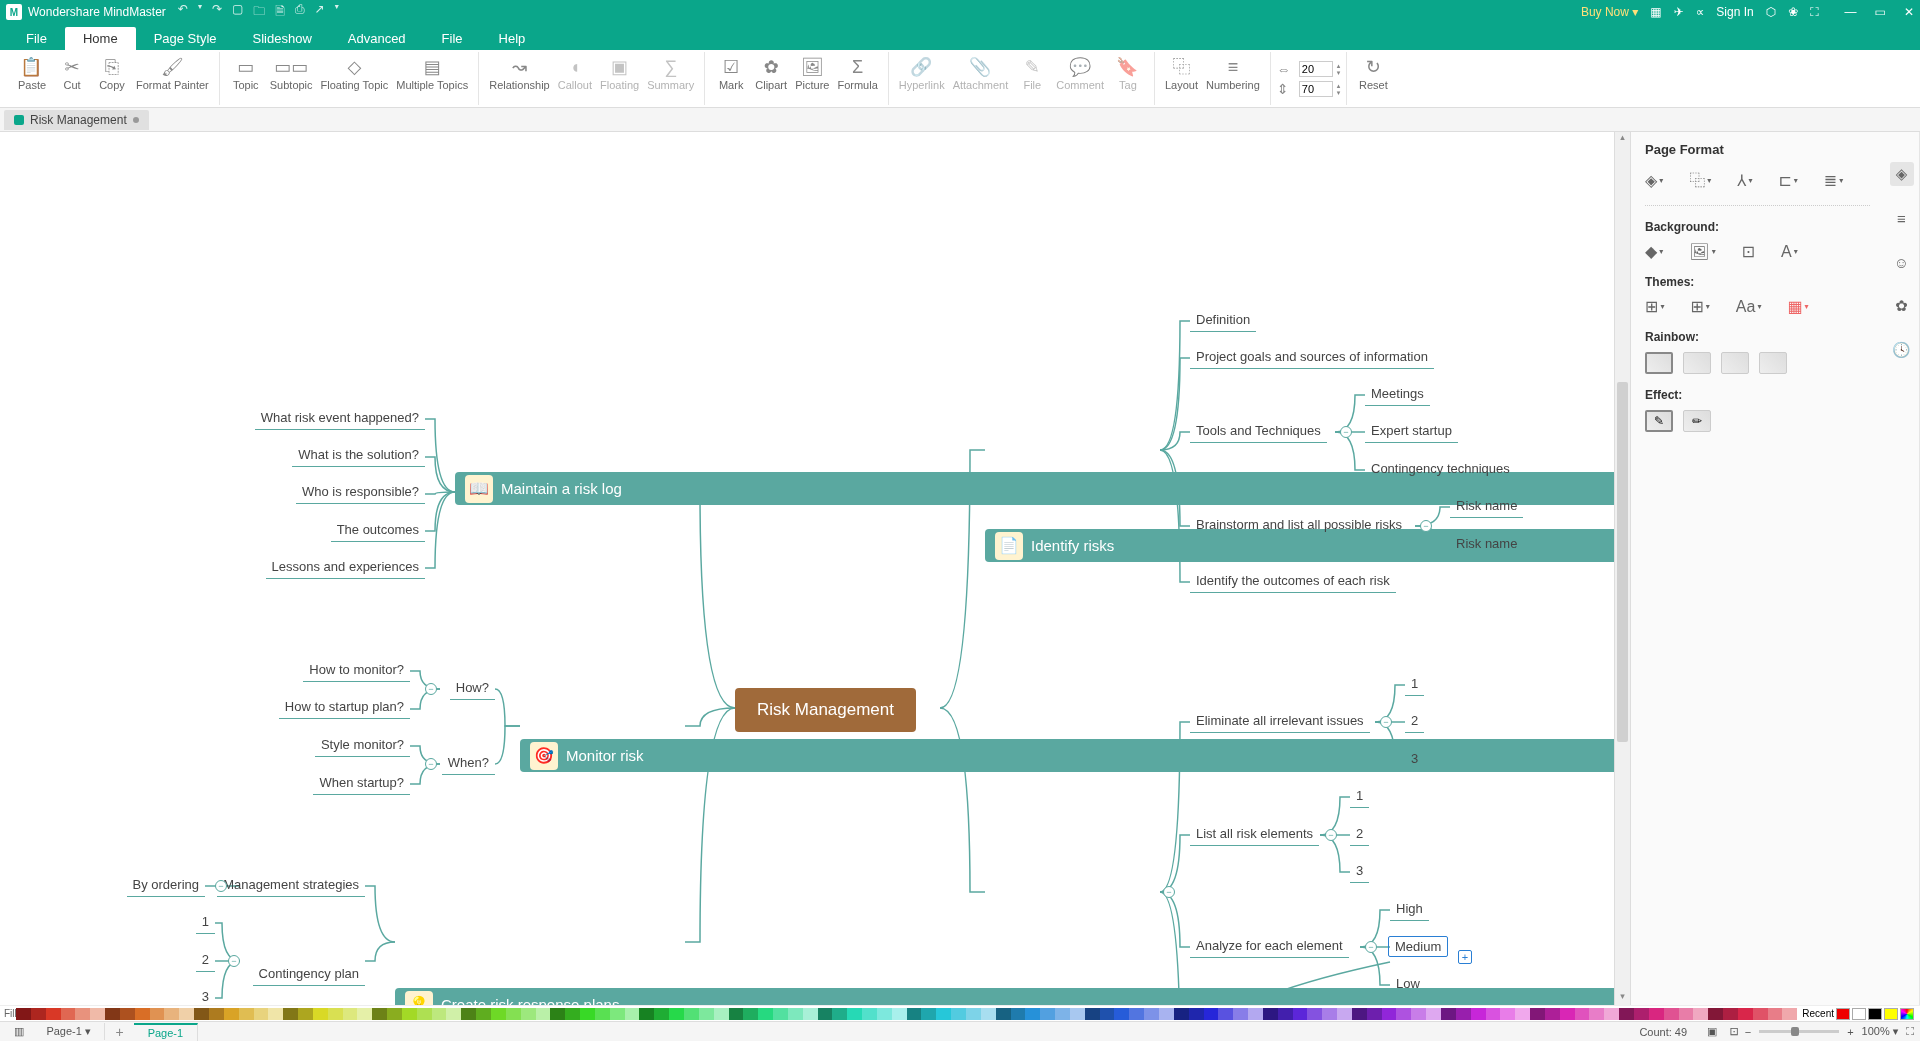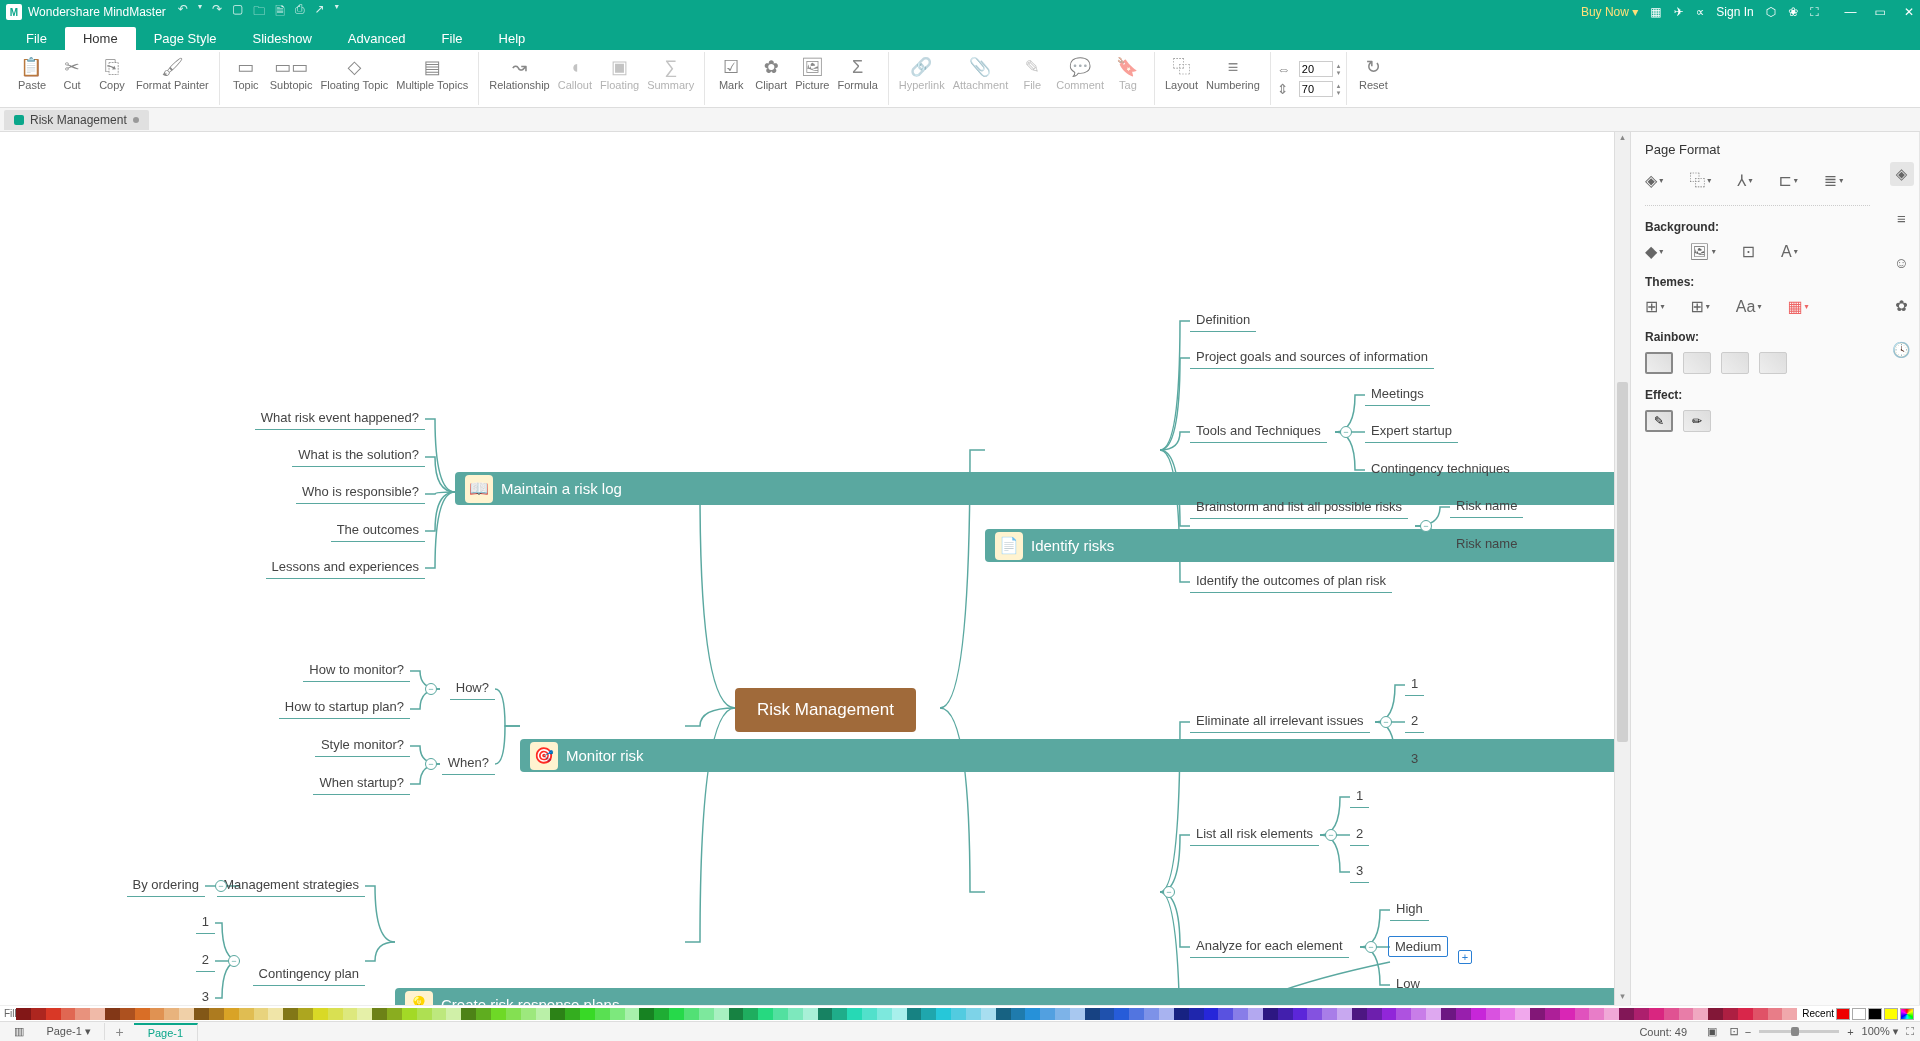--- a/index.html
+++ b/index.html
@@ -58,21 +58,21 @@
 
 svg.lines { position:absolute; top:0; left:0; width:100%; height:100%; pointer-events:none; }
 svg.lines path { stroke:#5aa8a0; stroke-width:1.5; fill:none; }
 
 
 .panel { width:290px; background:#fafafa; border-left:1px solid #ddd; display:flex; }
 .ptabs { width:36px; border-right:1px solid #e5e5e5; display:flex; flex-direction:column; align-items:center; padding-top:30px; gap:20px; }
 .ptabs .pt { width:24px; height:24px; display:flex; align-items:center; justify-content:center; color:#666; font-size:15px; cursor:pointer; border-radius:3px; }
 .ptabs .pt.active { background:#e5e5e5; }
 .pbody { flex:1; padding:10px 14px; }
-.pbody h3 { font-size:13px; font-weight:normal; color:#333; margin-bottom:12px; }
+.pbody h3 { font-size:13px; font-weight:bold; color:#333; margin-bottom:12px; }
 .prow { display:flex; gap:26px; margin-bottom:14px; align-items:center; }
 .prow .pic { font-size:16px; color:#666; cursor:pointer; display:flex; align-items:center; gap:2px; }
 .prow .pic .car { font-size:8px; }
 .psec { font-size:12px; color:#333; margin:14px 0 8px; font-weight:bold; }
 .swatches { display:flex; gap:10px; }
 .swatch { width:28px; height:22px; border:1px solid #ccc; background:linear-gradient(45deg,#eee,#ddd); cursor:pointer; border-radius:2px; }
 .swatch.active { border:2px solid #888; }
 .hr { border:none; border-top:1px dotted #ccc; margin:10px 0; }
 
 
@@ -381,25 +381,25 @@
       <div class="bic">📄</div>
       <span>Identify risks</span>
     </div>
     <div class="node leaf" style="left:1190px;top:178px">Definition</div>
     <div class="node leaf" style="left:1190px;top:215px">Project goals and sources of information</div>
     <div class="node leaf" style="left:1190px;top:289px">Tools and Techniques</div>
     <div class="toggle" style="left:1340px;top:294px">−</div>
     <div class="node leaf" style="left:1365px;top:252px">Meetings</div>
     <div class="node leaf" style="left:1365px;top:289px">Expert startup</div>
     <div class="node leaf" style="left:1365px;top:327px">Contingency techniques</div>
-    <div class="node leaf" style="left:1190px;top:365px">Brainstorm and list all possible risks</div>
+    <div class="node leaf" style="left:1190px;top:383px">Brainstorm and list all possible risks</div>
     <div class="toggle" style="left:1420px;top:388px">−</div>
     <div class="node leaf" style="left:1450px;top:364px">Risk name</div>
     <div class="node leaf" style="left:1450px;top:402px">Risk name</div>
-    <div class="node leaf" style="left:1190px;top:439px">Identify the outcomes of plan risk</div>
+    <div class="node leaf" style="left:1190px;top:439px">Identify the outcomes of each risk</div>
 
     <div class="node branch" style="left:985px;top:740px">
       
       
     </div>
     <div class="toggle" style="left:1163px;top:754px">−</div>
     <div class="node leaf" style="left:1190px;top:579px">Eliminate all irrelevant issues</div>
     <div class="toggle" style="left:1380px;top:584px">−</div>
     <div class="node leaf" style="left:1405px;top:542px">1</div>
     <div class="node leaf" style="left:1405px;top:579px">2</div>

